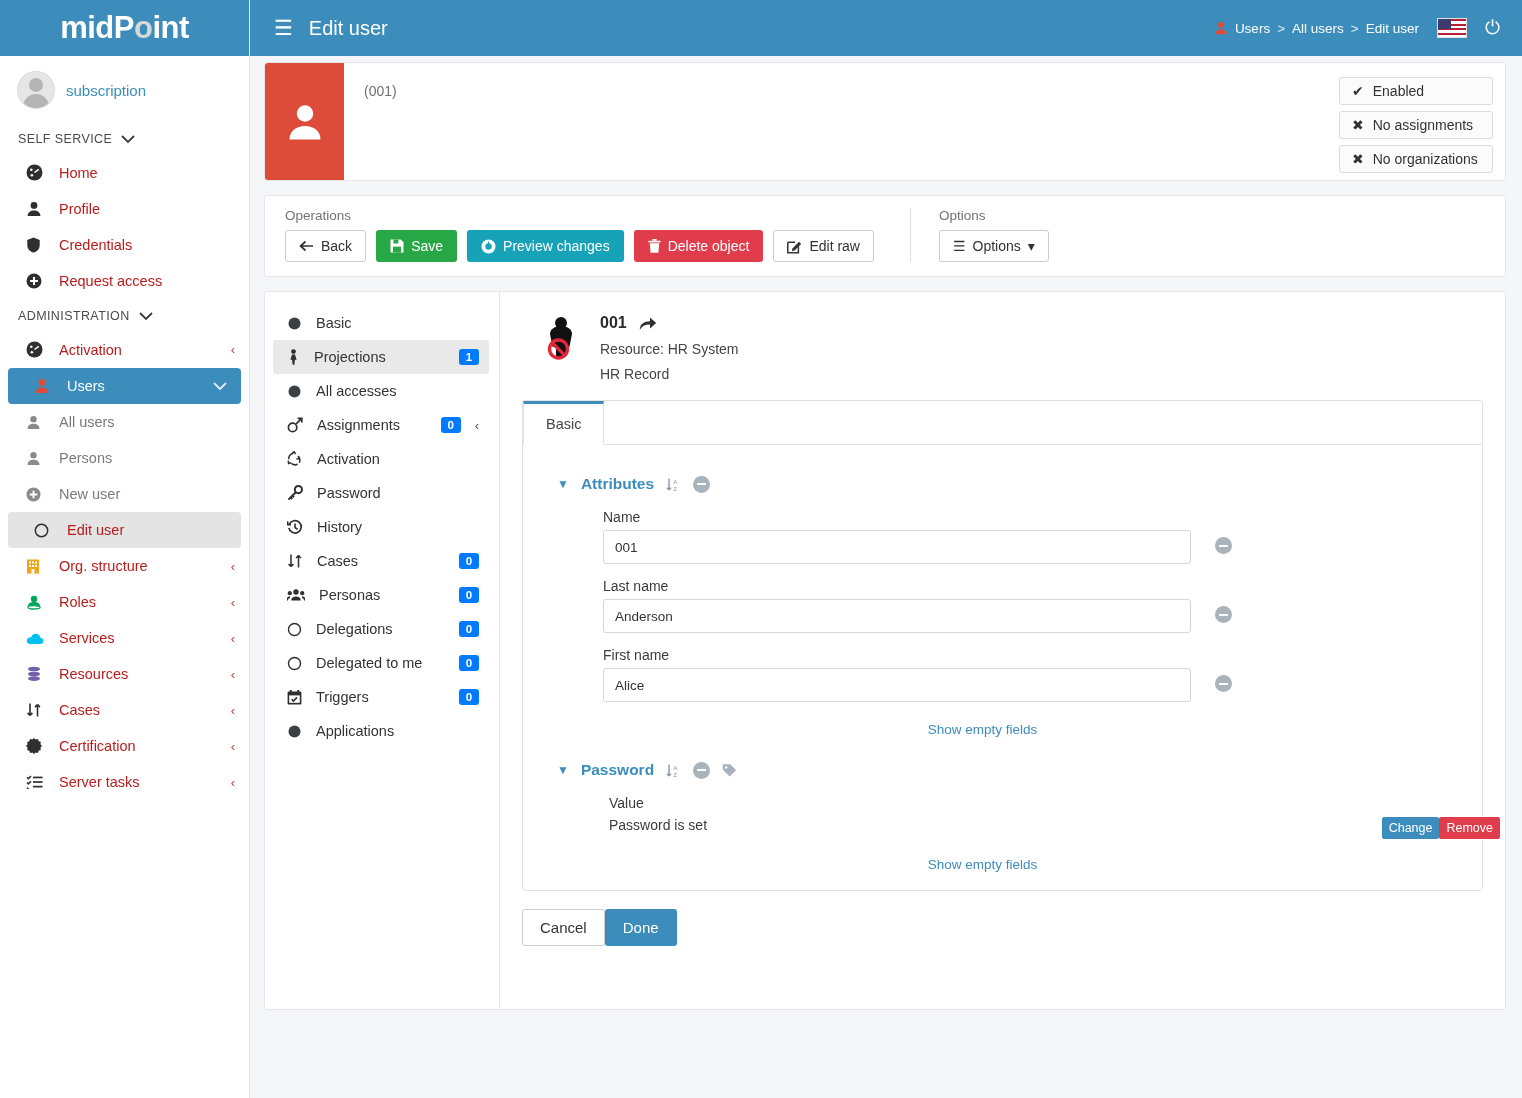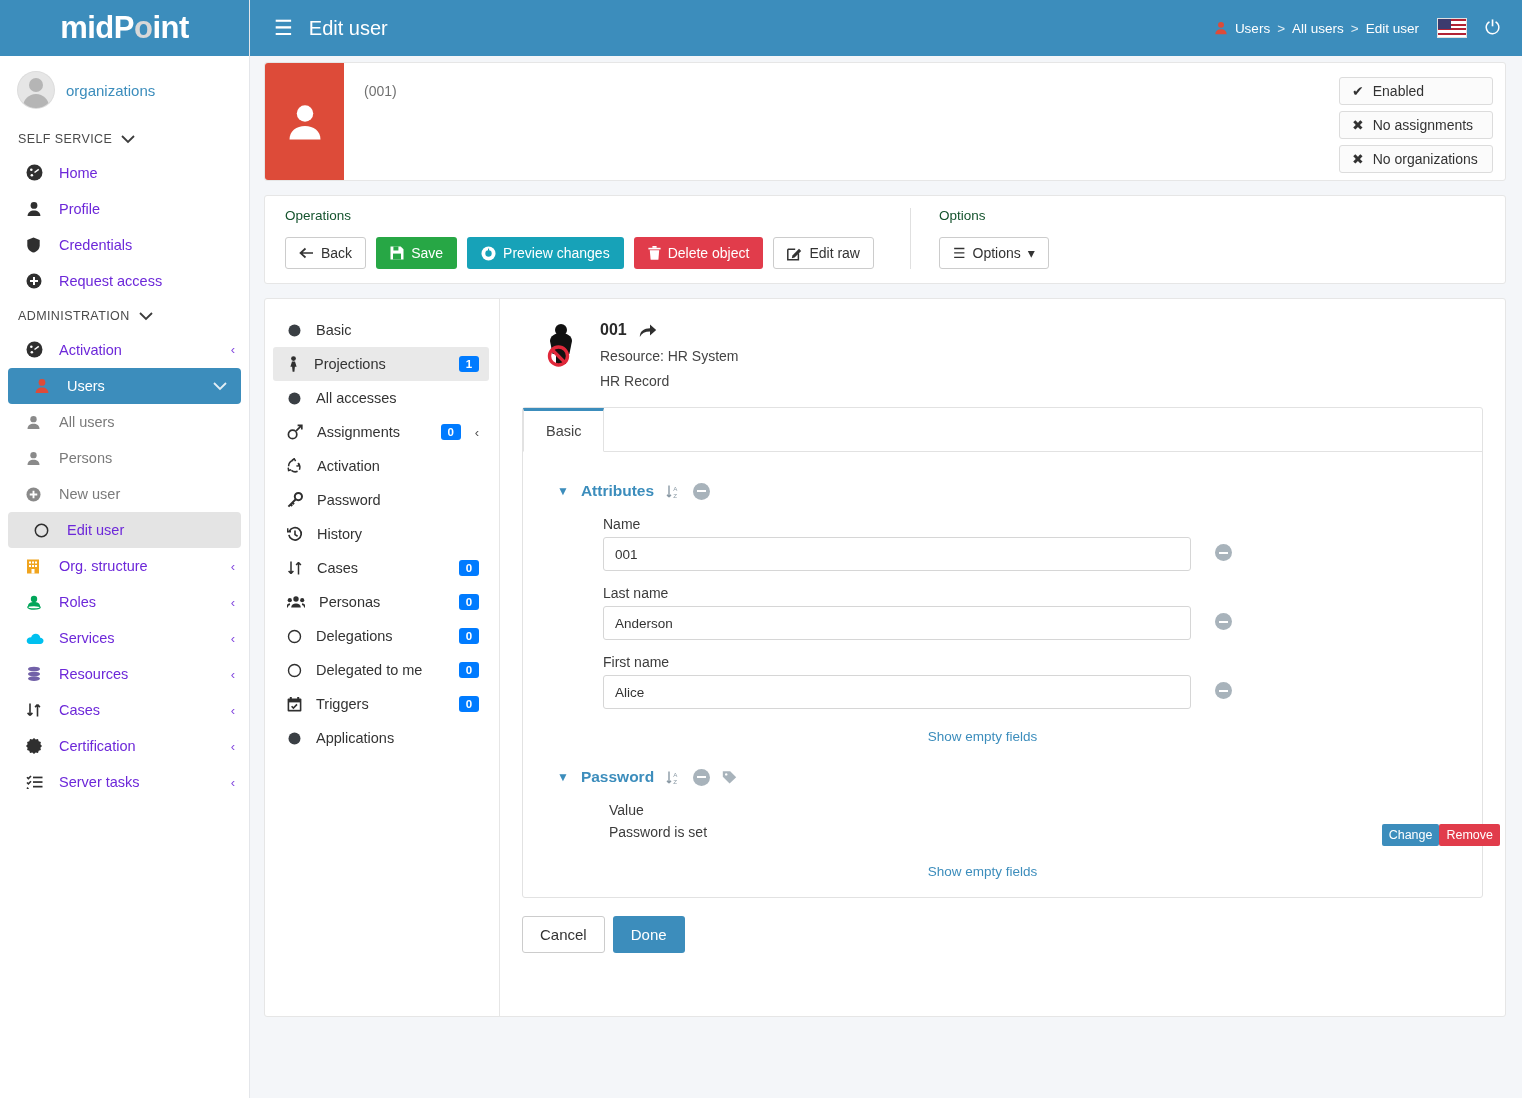--- a/index.html
+++ b/index.html
@@ -41,21 +41,21 @@
     content:''; position:absolute; left:5px; top:22px; width:26px; height:18px;
     border-radius:13px 13px 0 0; background:#b5b5b5;
   }
   .user-name { color: #3c8dbc; font-size: 15px; }
   .section-head {
     padding: 10px 18px 8px 18px; font-size: 12.5px; letter-spacing: 0.4px;
     color: #4a4a4a; display: flex; align-items: center; gap: 9px;
   }
   .nav-item {
     display: flex; align-items: center; gap: 13px;
-    padding: 10px 14px 10px 26px; font-size: 14.5px; color: #6d28d9;
+    padding: 10px 14px 10px 26px; font-size: 14.5px; color: #b91c1c;
     cursor: pointer; position: relative;
   }
   .nav-item.sub { padding-left: 26px; color: #7a7a7a; }
   .nav-item.active {
     background: #3c8dbc; color: #fff; margin: 0 8px;
     border-radius: 4px;
   }
   .nav-item.selected { background: #e4e4e4; margin: 0 8px; border-radius: 4px; }
   .nav-item .ico { width: 20px; text-align: center; flex: none; line-height: 1; }
   .nav-item .lbl { flex: 1; }
@@ -104,21 +104,21 @@
   .tag {
     min-width: 154px; border: 1px solid #dcdcdc; border-radius: 3px; background: #fbfbfb;
     padding: 5px 12px; font-size: 14px; color: #333; display: flex; align-items: center; gap: 9px;
   }
 
   .ops-card {
     margin: 14px 16px 0 14px; background: #fff; border: 1px solid #e6e6e6;
     border-radius: 3px; padding: 12px 20px 14px 20px; display: flex; gap: 0;
   }
   .ops-group { }
-  .ops-label { font-size: 13.5px; color: #14532d; margin-bottom: 14px; }
+  .ops-label { font-size: 13.5px; color: #737373; margin-bottom: 7px; }
   .ops-row { display: flex; gap: 10px; }
   .btn {
     display: inline-flex; align-items: center; gap: 7px; font-size: 14px;
     padding: 7px 13px; border-radius: 3px; border: 1px solid transparent; cursor: pointer;
     line-height: 1.15; white-space: nowrap;
   }
   .btn-default { background: #fff; border-color: #ccc; color: #333; }
   .btn-success { background: #2ca02c; color: #fff; background: #27a745; }
   .btn-info { background: #17a2b8; color: #fff; }
   .btn-danger { background: #e13c4b; color: #fff; }
@@ -182,21 +182,21 @@
     padding: 6px 0 2px 0; margin-left: -40px;
   }
   .pw-row { padding-left: 52px; position: relative; margin-top: 15px; }
   .pw-label { font-size: 14px; color: #3c3c3c; }
   .pw-value { font-size: 14px; color: #3c3c3c; margin-top: 6px; }
   .pw-btns { position: absolute; right: -52px; top: 22px; display: flex; }
   .btn-xs { font-size: 12.5px; padding: 4px 7px; border-radius: 2px; border: none; color: #fff; cursor: pointer; }
   .btn-xs.change { background: #3c8dbc; }
   .btn-xs.remove { background: #e13c4b; }
 
-  .footer-btns { display: flex; gap: 8px; padding: 18px 0 0 0; }
+  .footer-btns { display: flex; padding: 18px 0 0 0; }
   .btn-lg { font-size: 15px; padding: 9px 17px; }
 
   .page-footer {
     position: absolute; left: 250px; bottom: 0; width: 1272px; height: 56px;
     background: #fff; border-top: 1px solid #e6e6e6;
     display: flex; align-items: center; padding-left: 16px; font-size: 14.5px;
   }
   .footer-strong { font-weight: bold; color: #5a5a5a; }
   .footer-link { color: #3c8dbc; font-weight: bold; }
   .footer-rest { color: #8a8a8a; margin-left: 5px; }
@@ -206,21 +206,21 @@
 
 <div class="app">
 
   <aside class="sidebar">
     <div class="brand">
       <div class="brand-text"><span>mid</span><span>P</span><span class="gear-o">o</span><span>int</span></div>
     </div>
 
     <div class="user-panel">
       <div class="avatar-circle"></div>
-      <span class="user-name">organizations</span>
+      <span class="user-name">subscription</span>
     </div>
 
     <div class="section-head">
       <span>SELF SERVICE</span>
       <span>
         <svg width="14" height="9" viewBox="0 0 14 9">
             <path d="M1 1l6 6 6-6" stroke="#3c3c3c" stroke-width="1.8" fill="none"></path>
           </svg>
       </span>
     </div>

